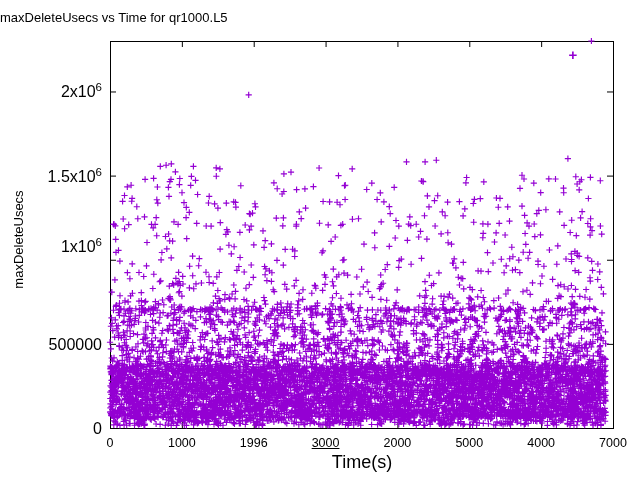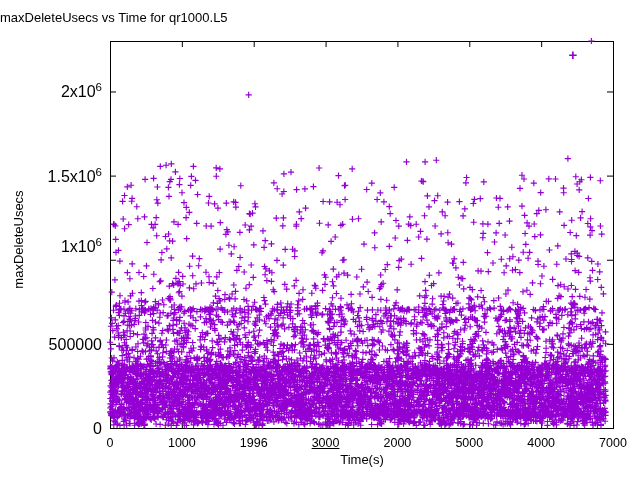--- a/index.html
+++ b/index.html
@@ -12,21 +12,21 @@
   .title{
     position:absolute;left:0;top:10px;width:568px;
     font-size:13px;color:#000;white-space:nowrap;
   }
   .ylabel{
     position:absolute;left:-52px;top:232px;width:140px;text-align:center;
     font-size:13px;transform:rotate(-90deg);white-space:nowrap;
   }
   .xlabel{
     position:absolute;left:110px;top:452px;width:504px;text-align:center;
-    font-size:13px;white-space:nowrap;
+    font-size:18px;white-space:nowrap;
   }
   .legend-text{
     position:absolute;left:170px;top:47px;width:360px;text-align:right;
     font-size:12.5px;white-space:nowrap;
   }
   .legend-mark{
     position:absolute;left:562px;top:47px;width:22px;text-align:center;
     font-size:15px;line-height:15px;color:#9400D3;font-weight:bold;
   }
   .ytick-label{

